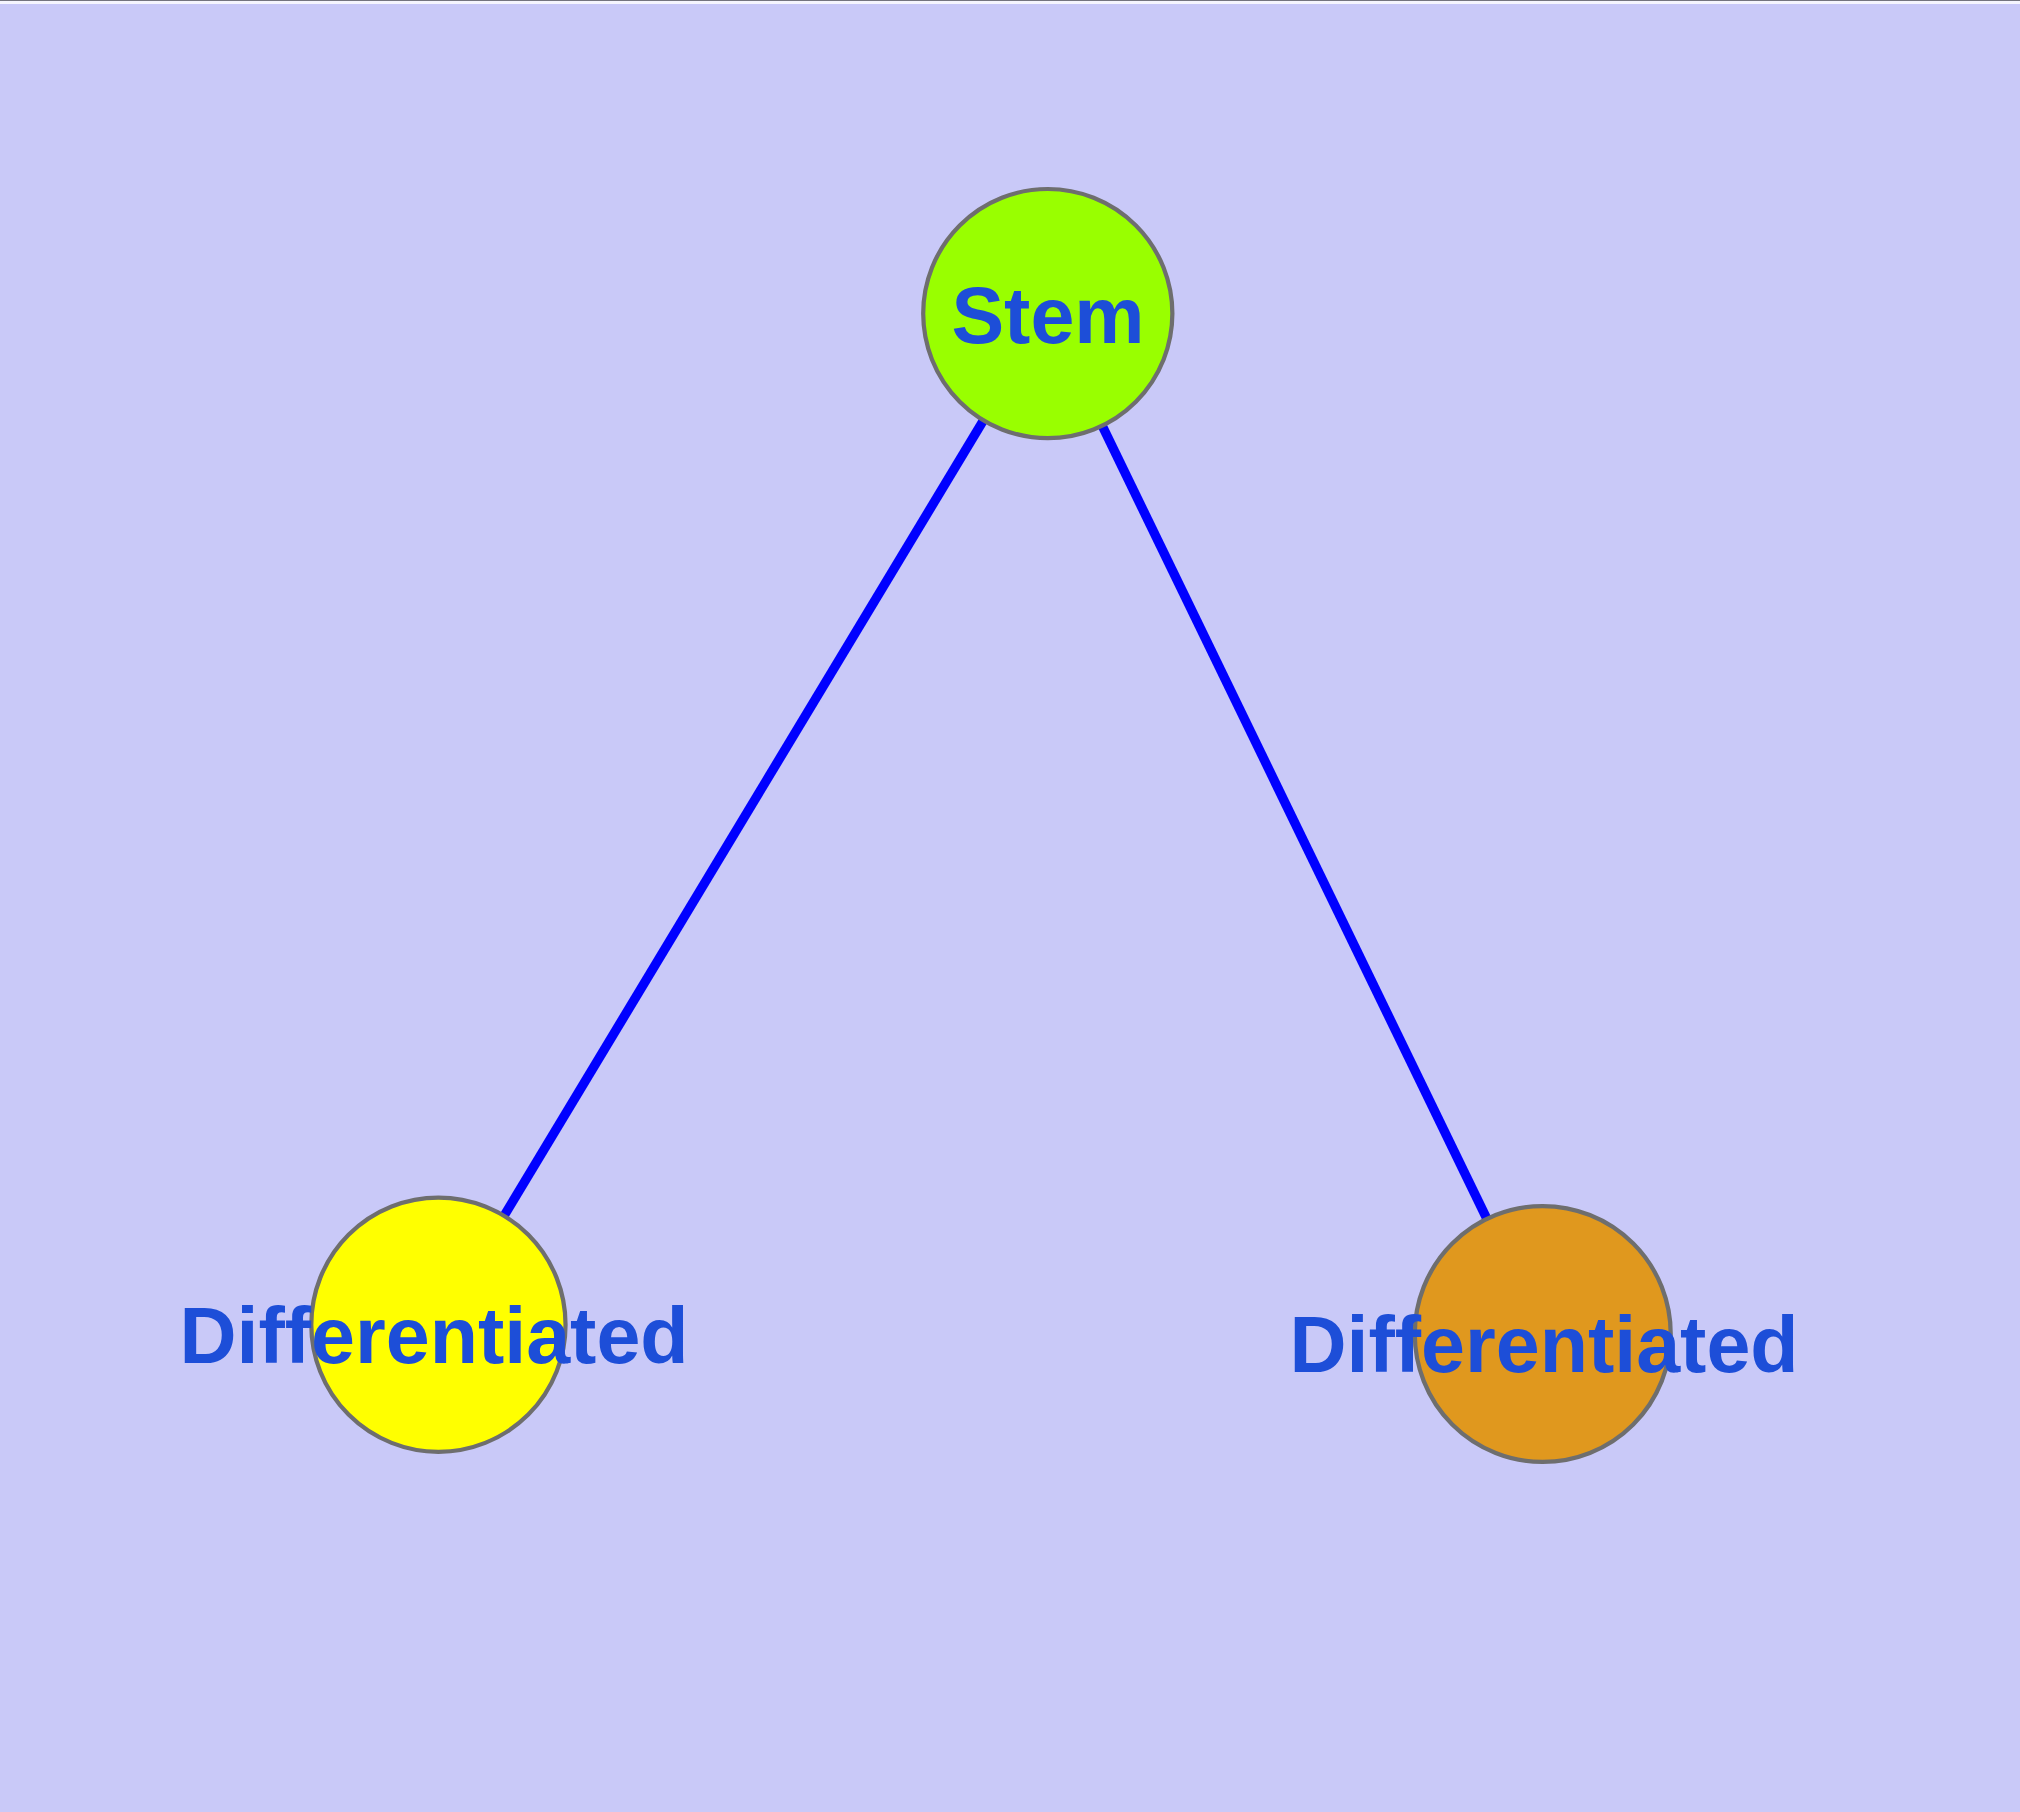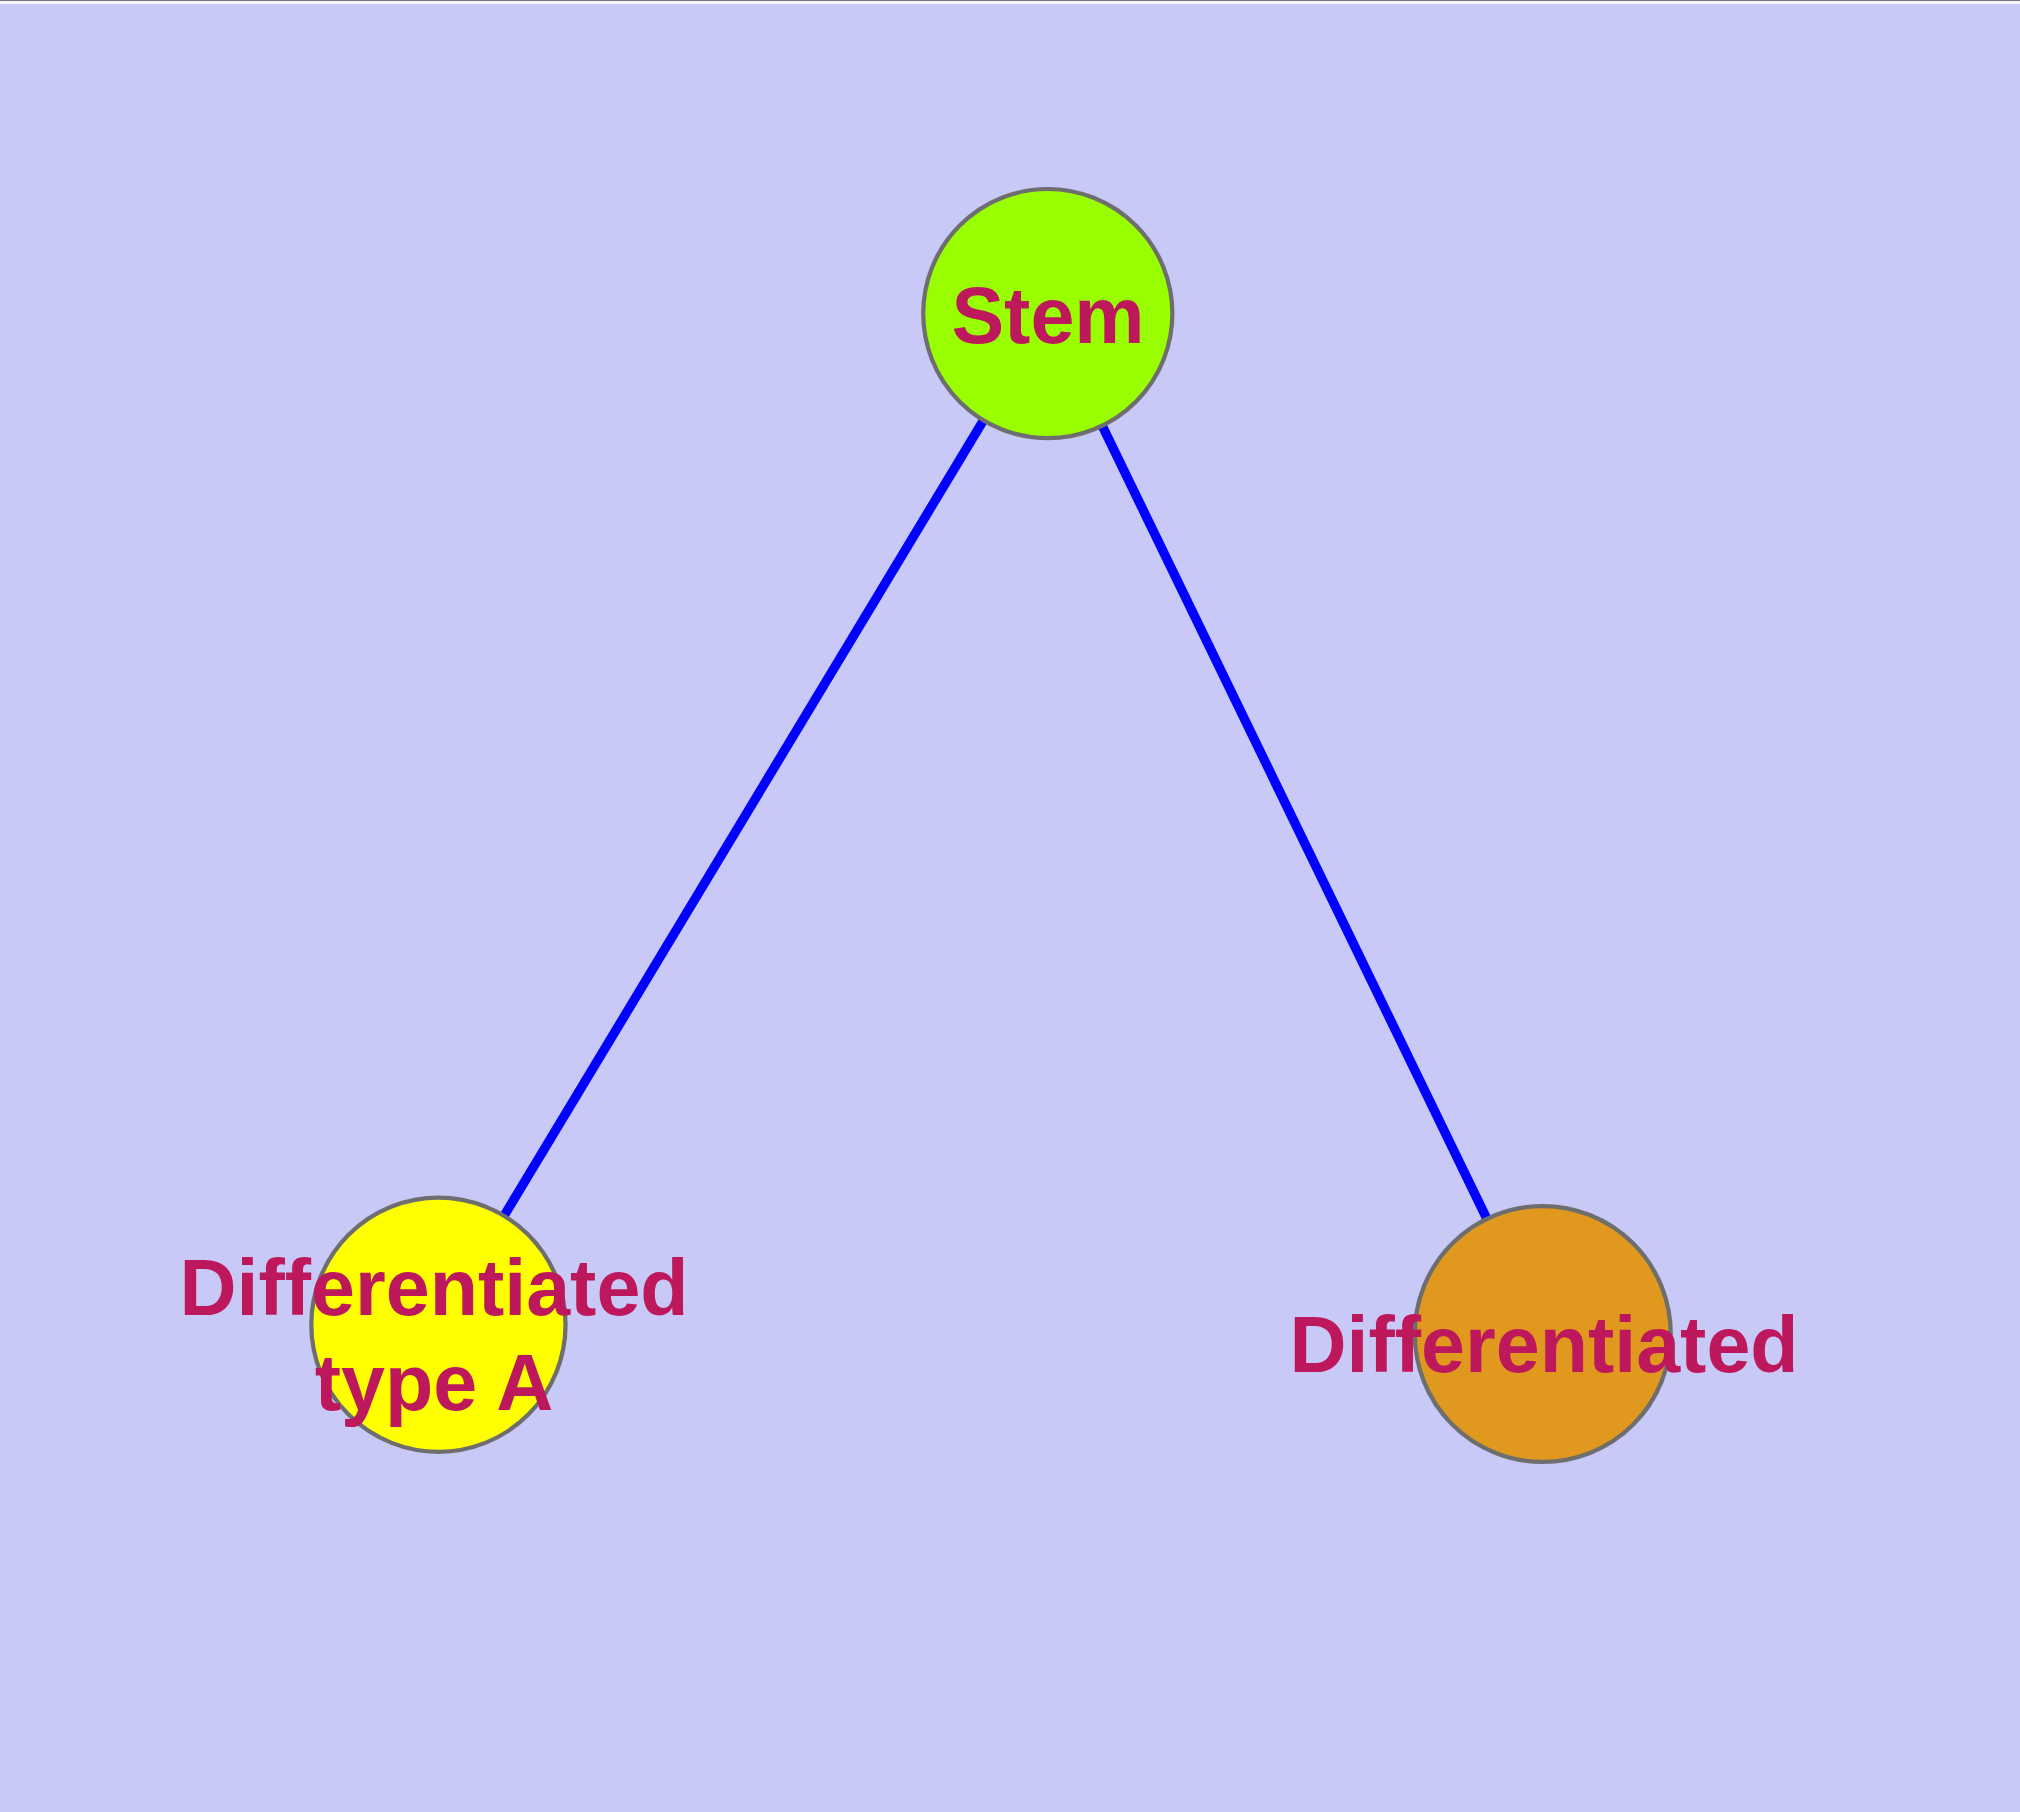--- a/index.html
+++ b/index.html
@@ -41,21 +41,21 @@
     z-index: 2;
     transform: translate(-50%, -50%);
     display: flex;
     flex-direction: column;
     align-items: center;
     justify-content: center;
     text-align: center;
     font-weight: 700;
     font-size: 79px;
     line-height: 95px;
-    color: #be185d;
+    color: #1d4ed8;
     white-space: nowrap;
     pointer-events: none;
   }
   .node-label span { display: block; }
   .label-stem   { left: 1048px; top: 315px; }
   .label-type-a { left: 434px;  top: 1335px; }
   .label-type-b { left: 1544px; top: 1344px; }
 </style>
 </head>
 <body>
@@ -73,21 +73,20 @@
     <circle class="node-circle" cx="517" cy="1563" r="150" fill="#FFFF00"></circle>
     <circle class="node-circle" cx="1820" cy="1574" r="151" fill="#E0981E"></circle>
   </svg>
 
   <div class="node-label label-stem">
     <span>Stem</span>
   </div>
 
   <div class="node-label label-type-a">
     <span>Differentiated</span>
-    <span>type A</span>
   </div>
 
   <div class="node-label label-type-b">
     <span>Differentiated</span>
   </div>
 
 </div>
 
 
 </body></html>

